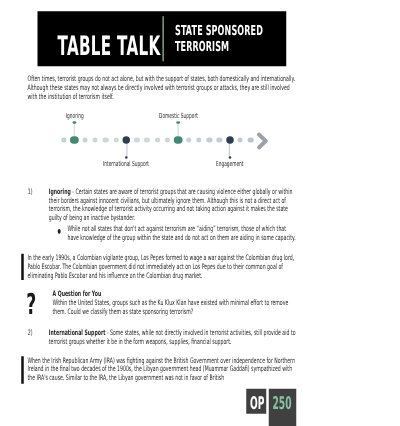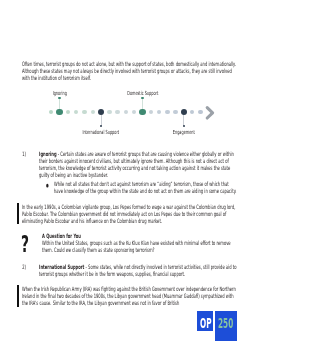--- a/index.html
+++ b/index.html
@@ -37,29 +37,37 @@
   .tllabel .ct{font-size:5.6px;line-height:6.6px;transform:scaleX(0.618);
                transform-origin:50% 0;text-align:center;}
 
   
   .qbar{position:absolute;width:1.3px;background:#111;}
 
   
   .qmark{position:absolute;font-weight:700;color:#1a1a1a;line-height:1;white-space:nowrap;}
 
   
-  .lbox{position:absolute;background:#1d4ed8;}
+  .lbox{position:absolute;background:#404040;}
   .lbox span{position:absolute;font-weight:700;white-space:nowrap;
              transform-origin:0 0;line-height:1;}
 </style>
 </head>
 <body>
 
 <div class="page">
 
+  <div class="header">
+    <span class="brand">TABLE TALK</span>
+    <div class="divider"></div>
+    <div class="sub-wrap">
+      <span class="subline">STATE SPONSORED</span>
+      <span class="subline">TERRORISM</span>
+    </div>
+  </div>
 
   <div class="blk" style="left:22px;top:61px;width:218px">
     <span class="ct" style="width:353px">Often times, terrorist groups do not act alone, but with the support of states, both domestically and internationally. Although these states may not always be directly involved with terrorist groups or attacks, they are still involved with the institution of terrorism itself.</span>
   </div>
 
   <div class="tl" id="timeline">
       <div class="dot" style="left: 49.1px; top: 109.8px; width: 4.4px; height: 4.4px; background: rgb(185, 215, 199);"></div>
       <div class="conn" style="left: 59.14px; top: 98px; width: 0.9px; height: 14px; background: rgb(210, 226, 219);"></div>
       <div class="tipdot" style="left: 58.34px; top: 96.75px; width: 2.5px; height: 2.5px; background: rgb(63, 138, 114);"></div>
       <div class="dot" style="left: 56.29px; top: 108.7px; width: 6.6px; height: 6.6px; background: rgb(63, 138, 114);"></div>

